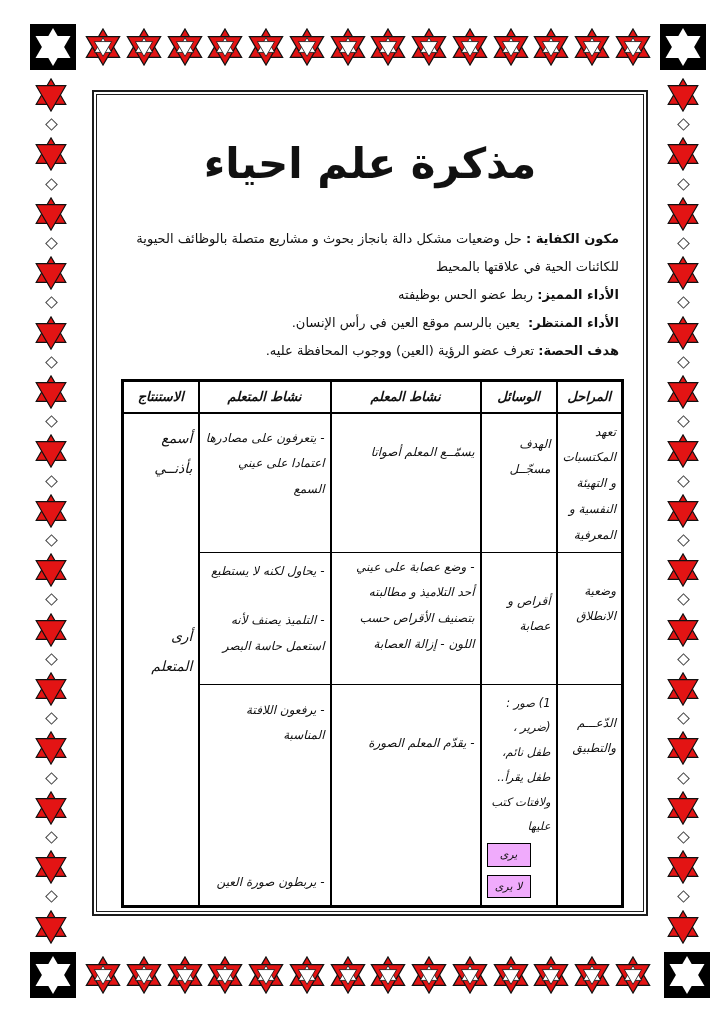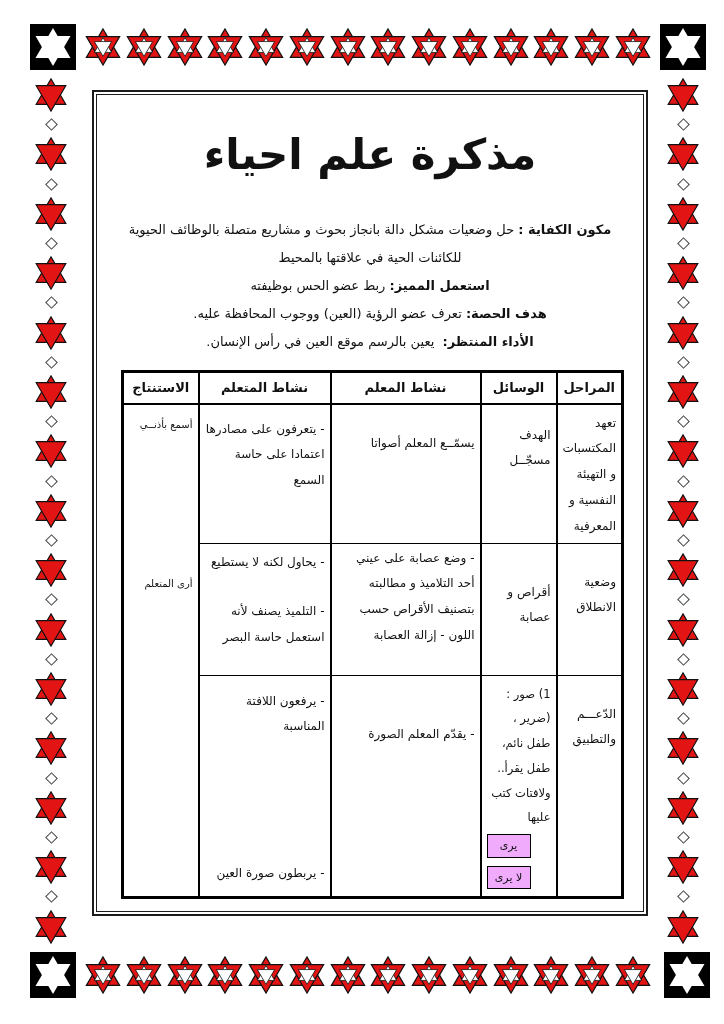--- a/index.html
+++ b/index.html
@@ -18,34 +18,34 @@
   .strip-h.top{top:26px}.strip-h.bottom{bottom:28px}
   .strip-v{position:absolute;width:42px;top:78px;bottom:80px;
     display:flex;flex-direction:column;justify-content:space-between;align-items:center;}
   .strip-v.left{left:30px}.strip-v.right{right:20px}
   .mini-diamond{width:7px;height:7px;border:1px solid #444;background:#fff;
     transform:rotate(45deg);flex:0 0 auto;}
   
   .frame{position:absolute;left:92px;top:90px;width:556px;height:826px;
     border:2px solid var(--frame-black,#1c1c1c);padding:2px;box-sizing:border-box;}
   .frame-inner{width:100%;height:100%;border:1px solid var(--frame-black,#1c1c1c);
-    box-sizing:border-box;padding:3px 24px;overflow:hidden;}
+    box-sizing:border-box;padding:12px 24px;overflow:hidden;}
   
   .doc-title{text-align:center;font-size:42px;font-weight:bold;line-height:1;
     margin:36px 0 0 0;letter-spacing:-1px;}
   
   .intro{direction:rtl;text-align:right;font-size:13px;line-height:2.15;margin-top:40px;}
-  .intro p{margin:0;text-align:center;}
+  .intro p{margin:0;}
   .intro .lbl{font-weight:bold;}
   
   table.lesson{border-collapse:collapse;direction:rtl;width:500px;margin:14px auto 0;
     table-layout:fixed;font-size:12px;}
   table.lesson{border:3px solid #000;}
   .lesson th,.lesson td{border:2.5px solid #000;vertical-align:top;
-    padding:3px 5px;text-align:right;word-wrap:break-word;}
+    padding:3px 5px;text-align:right;word-wrap:break-word;font-style:italic;}
   .lesson tbody td{border-top-width:1.5px;border-bottom-width:1.5px;line-height:2.15;}
   .lesson th{height:26px;font-size:13px;font-weight:bold;text-align:center;
     vertical-align:middle;padding:2px;border-bottom-width:2.5px;line-height:1.4;}
   tr.r1{height:128px}tr.r2{height:132px}tr.r3{height:222px}
   td.c-stage1{padding-top:6px;}
   td.c-means1{padding-top:18px;}
   td.c-teacher1{padding-top:26px;}
   td.c-learner1{padding-top:12px;}
   td.c-stage2{padding-top:26px;}
   td.c-means2{padding-top:36px;}
@@ -53,21 +53,21 @@
   td.c-learner2{padding-top:6px;}
   .gap-top{display:block;margin-top:24px;}
   td.c-stage3{padding-top:26px;}
   td.c-teacher3{padding-top:46px;}
   td.c-means3{padding-top:6px;font-size:11.5px;line-height:2.0;}
   .tag-boxes{display:flex;flex-direction:column;align-items:flex-end;gap:8px;margin-top:4px;}
   .tag-box{border:1.5px solid #000;background:#f0abfc;padding:2px 7px;font-size:11px;
     line-height:1.6;min-width:28px;text-align:center;}
   .learner3-wrap{display:flex;flex-direction:column;justify-content:space-between;
     height:198px;padding-top:10px;}
-  .concl{display:flex;flex-direction:column;font-size:10px;}
+  .concl{display:flex;flex-direction:column;font-size:14px;}
   .concl .s1{margin-top:6px;}
   .concl .s2{margin-top:138px;}
 </style>
 </head>
 <body>
 
 <div class="corner tl">
   <svg viewBox="0 0 40 40">
     <polygon points="20,1 37.5,31 2.5,31" fill="#fff"></polygon>
       <polygon points="20,39 2.5,9 37.5,9" fill="#fff"></polygon>
@@ -473,23 +473,23 @@
     </svg>
   </div>
 
 <div class="frame">
   <div class="frame-inner">
 
     <h1 class="doc-title">مذكرة علم احياء</h1>
 
     <div class="intro">
       <p><span class="lbl">مكون الكفاية :</span> <span>حل وضعيات مشكل دالة بانجاز بحوث و مشاريع متصلة بالوظائف الحيوية للكائنات الحية في علاقتها بالمحيط</span></p>
-      <p><span class="lbl">استعمل المميز:</span> <span>ربط عضو الحس بوظيفته</span></p>
+      <p><span class="lbl">الأداء المميز:</span> <span>ربط عضو الحس بوظيفته</span></p>
+      <p><span class="lbl">الأداء المنتظر:</span>&nbsp; <span>يعين بالرسم موقع العين في رأس الإنسان.</span></p>
       <p><span class="lbl">هدف الحصة:</span> <span>تعرف عضو الرؤية (العين) ووجوب المحافظة عليه.</span></p>
-      <p><span class="lbl">الأداء المنتظر:</span>&nbsp; <span>يعين بالرسم موقع العين في رأس الإنسان.</span></p>
     </div>
 
     <table class="lesson" dir="rtl">
       <colgroup>
         <col style="width:66px">
           <col style="width:76px">
           <col style="width:150px">
           <col style="width:132px">
           <col style="width:76px">
       </colgroup>
@@ -500,21 +500,21 @@
           <th>نشاط المعلم</th>
           <th>نشاط المتعلم</th>
           <th>الاستنتاج</th>
         </tr>
       </thead>
       <tbody>
         <tr class="r1">
           <td class="c-stage1">تعهد المكتسبات و التهيئة النفسية و المعرفية</td>
           <td class="c-means1">الهدف مسجّــل</td>
           <td class="c-teacher1">يسمّــع المعلم أصواتا</td>
-          <td class="c-learner1">- يتعرفون على مصادرها اعتمادا على حاسة السمع</td>
+          <td class="c-learner1">- يتعرفون على مصادرها اعتمادا على عيني السمع</td>
           <td rowspan="3">
             <div class="concl">
               <span class="s1">أسمع بأذنــي</span>
               <span class="s2">أرى المتعلم</span>
             </div>
           </td>
         </tr>
         <tr class="r2">
           <td class="c-stage2">وضعية الانطلاق</td>
           <td class="c-means2">أقراص و عصابة</td>

